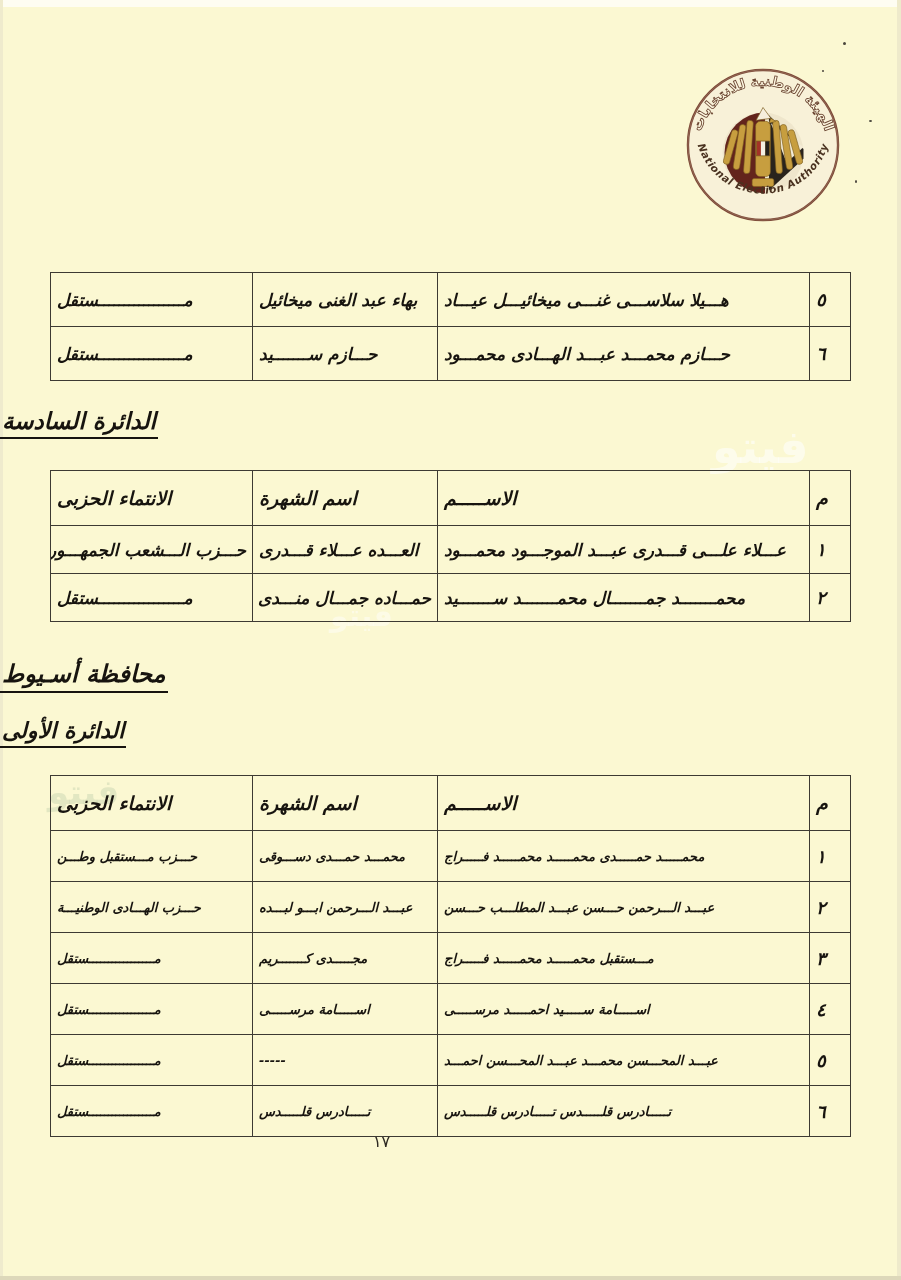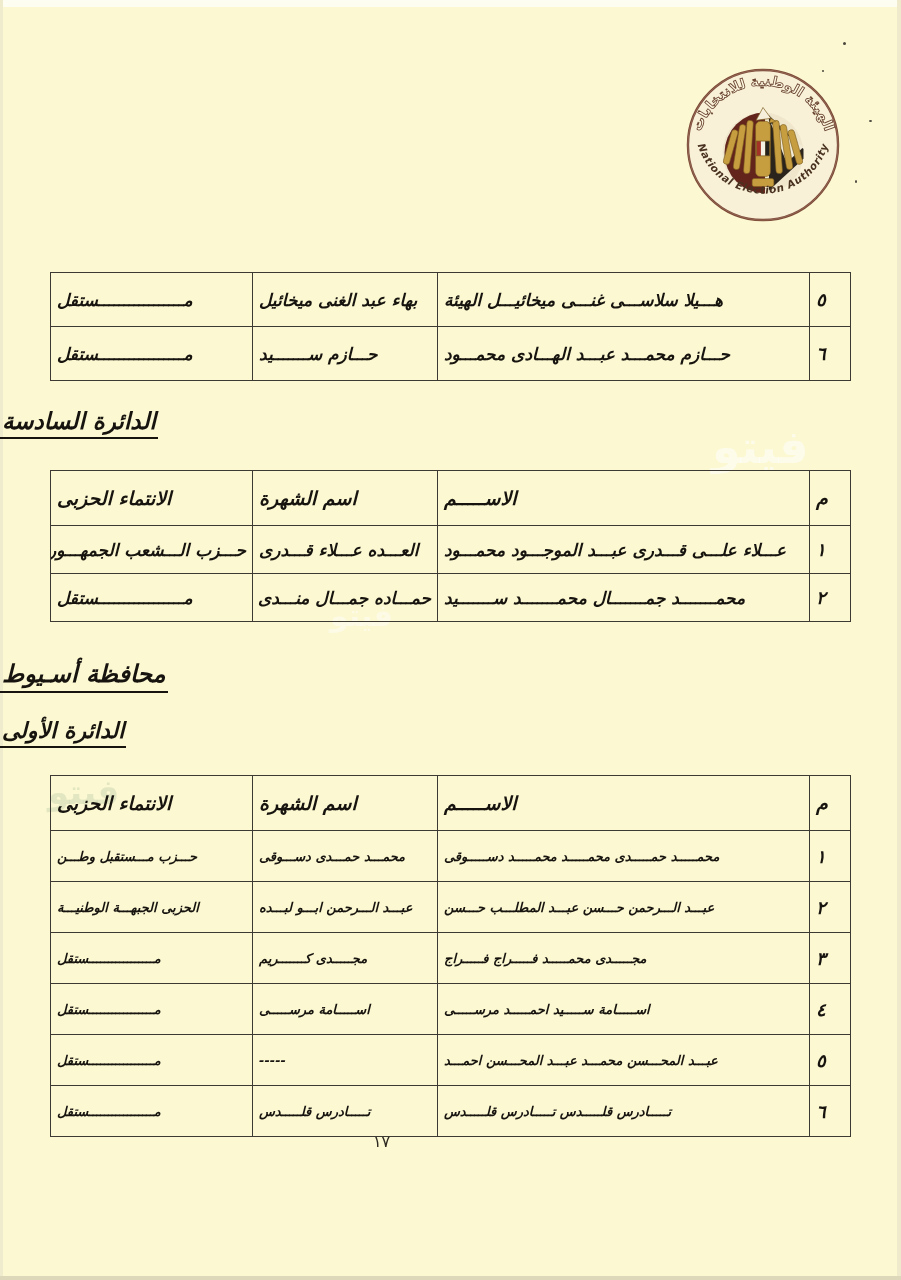--- a/index.html
+++ b/index.html
@@ -177,21 +177,21 @@
   <table class="ctable t-cont">
     <colgroup>
         <col class="col-num">
         <col class="col-name">
         <col class="col-known">
         <col class="col-party">
       </colgroup>
     <tbody>
         <tr>
           <td class="cell-num">٥</td>
-          <td class="cell-name">هـــيلا سلاســـى غنـــى ميخائيـــل الهيئة</td>
+          <td class="cell-name">هـــيلا سلاســـى غنـــى ميخائيـــل عيـــاد</td>
           <td class="cell-known-name">بهاء عبد الغنى ميخائيل</td>
           <td class="cell-party">مـــــــــــــــــستقل</td>
         </tr>
         <tr>
           <td class="cell-num">٦</td>
           <td class="cell-name">حـــازم محمـــد عبـــد الهـــادى محمـــود</td>
           <td class="cell-known-name">حـــازم ســـــــيد</td>
           <td class="cell-party">مـــــــــــــــــستقل</td>
         </tr>
       </tbody>
@@ -251,33 +251,33 @@
       <tr>
         <th>م</th>
         <th>الاســـــم</th>
         <th>اسم الشهرة</th>
         <th>الانتماء الحزبى</th>
       </tr>
     </thead>
     <tbody>
         <tr>
           <td class="cell-num">١</td>
-          <td class="cell-name">محمـــــد حمـــــدى محمـــــد محمـــــد دســـــوقى</td>
+          <td class="cell-name">محمـــــد حمـــــدى محمـــــد محمـــــد فـــــراج</td>
           <td class="cell-known-name">محمـــد حمـــدى دســـوقى</td>
           <td class="cell-party">حـــزب مـــستقبل وطـــن</td>
         </tr>
         <tr>
           <td class="cell-num">٢</td>
           <td class="cell-name">عبـــد الـــرحمن حـــسن عبـــد المطلـــب حـــسن</td>
           <td class="cell-known-name">عبـــد الـــرحمن ابـــو لبـــده</td>
-          <td class="cell-party">الحزبى الجبهـــة الوطنيـــة</td>
+          <td class="cell-party">حـــزب الهـــادى الوطنيـــة</td>
         </tr>
         <tr>
           <td class="cell-num">٣</td>
-          <td class="cell-name">مجـــــدى محمـــــد فـــــراج فـــــراج</td>
+          <td class="cell-name">مـــستقبل محمـــــد محمـــــد فـــــراج</td>
           <td class="cell-known-name">مجـــــدى كـــــــريم</td>
           <td class="cell-party">مـــــــــــــــــستقل</td>
         </tr>
         <tr>
           <td class="cell-num">٤</td>
           <td class="cell-name">اســـــامة ســـــيد احمـــــد مرســـــى</td>
           <td class="cell-known-name">اســـــامة مرســـــى</td>
           <td class="cell-party">مـــــــــــــــــستقل</td>
         </tr>
         <tr>

